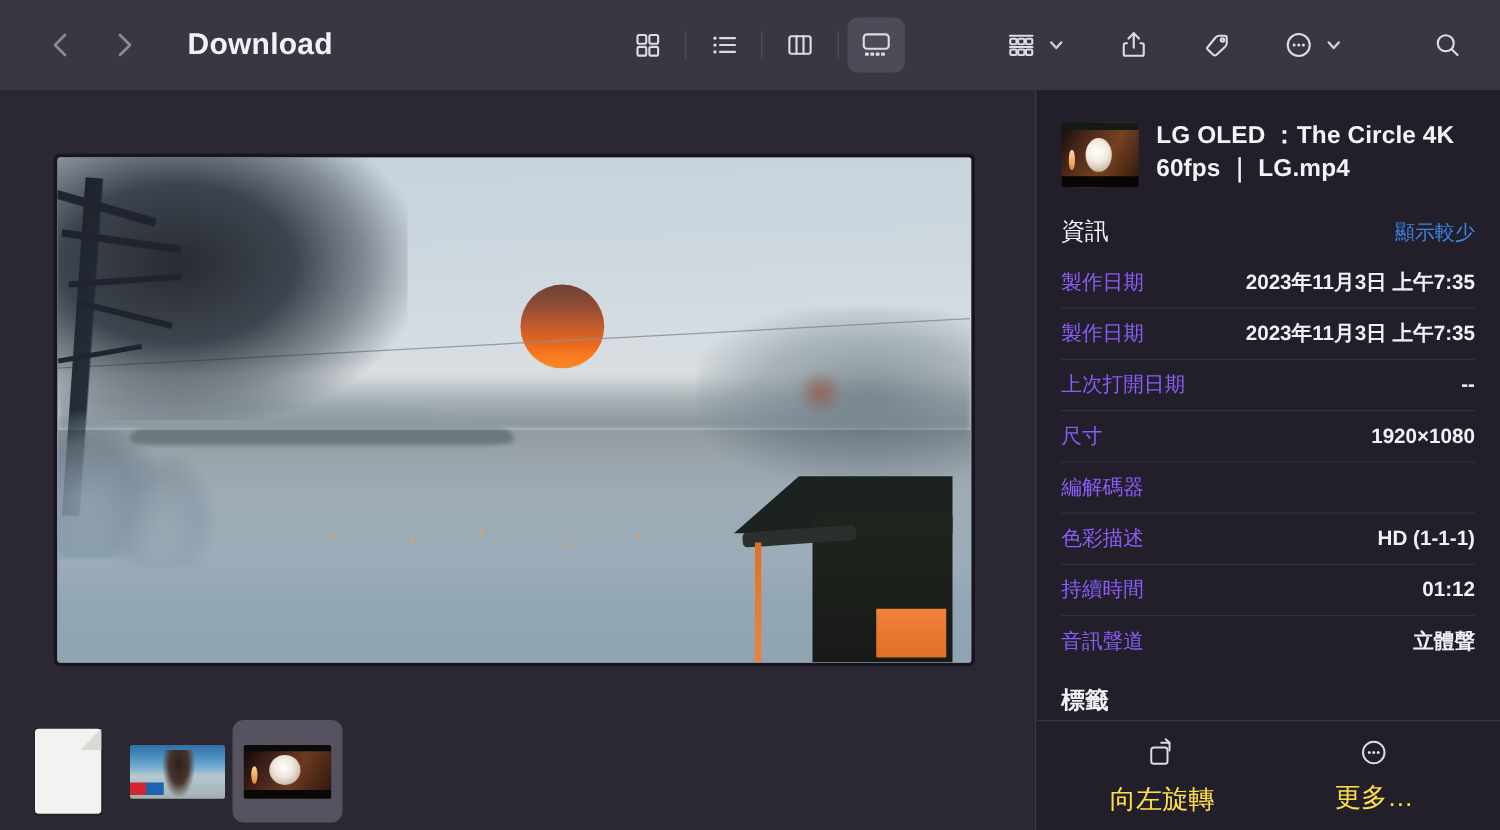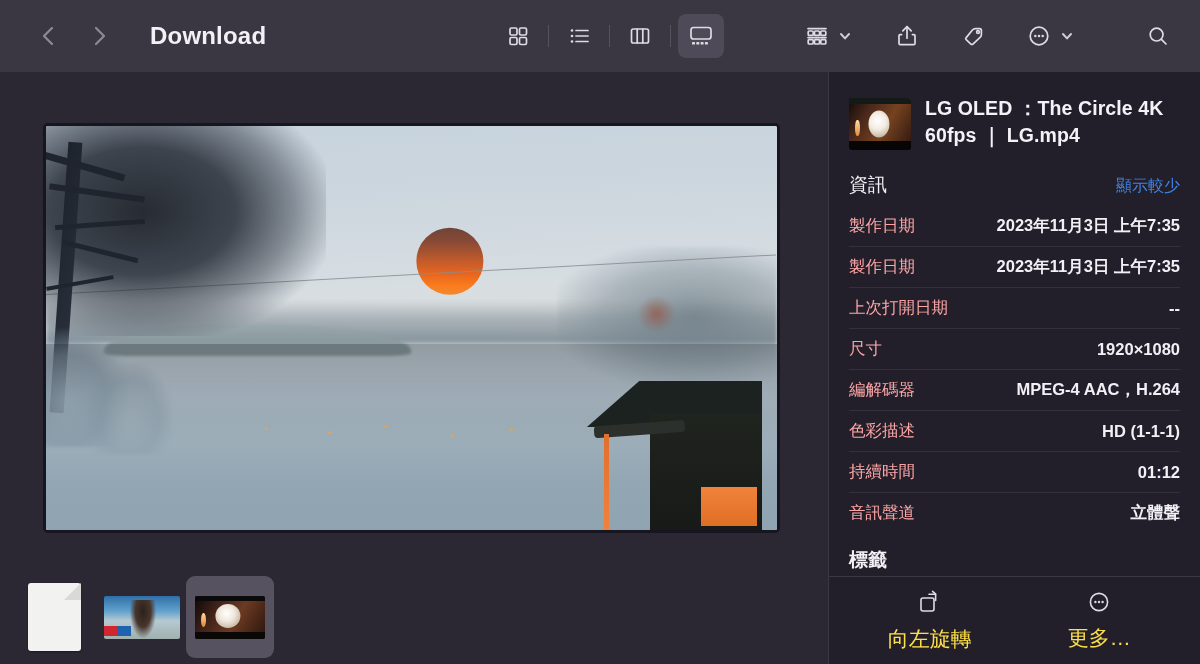--- a/index.html
+++ b/index.html
@@ -263,21 +263,21 @@
   .sec-link { color:#3f85e8; font-size:16px; }
 
   .meta-row {
     display:flex; align-items:center; justify-content:space-between;
     gap:10px;
     padding:9px 0 9px 0;
     border-top:1px solid #343040;
     min-height:36px;
   }
   .meta-row:first-of-type { border-top:none; }
-  .meta-k { color:#fca5a5; font-size:16.5px; white-space:nowrap; }
+  .meta-k { color:#8b5cf6; font-size:16.5px; white-space:nowrap; }
   .meta-v { color:#f1f0f5; font-size:16.5px; font-weight:bold; text-align:right; white-space:nowrap; }
 
   .tags-head { padding:14px 0 6px 0; }
   .tags-title { color:#f2f1f5; font-size:19px; font-weight:bold; }
 
   .action-bar {
     height:88px; flex:0 0 88px;
     border-top:1px solid #3b3744;
     display:flex; align-items:center; justify-content:space-around;
     padding:0 16px;
@@ -501,21 +501,20 @@
           <div class="meta-row">
             <span class="meta-k">上次打開日期</span>
             <span class="meta-v">--</span>
           </div>
           <div class="meta-row">
             <span class="meta-k">尺寸</span>
             <span class="meta-v">1920×1080</span>
           </div>
           <div class="meta-row">
             <span class="meta-k">編解碼器</span>
-            <span class="meta-v">MPEG-4 AAC，H.264</span>
           </div>
           <div class="meta-row">
             <span class="meta-k">色彩描述</span>
             <span class="meta-v">HD (1-1-1)</span>
           </div>
           <div class="meta-row">
             <span class="meta-k">持續時間</span>
             <span class="meta-v">01:12</span>
           </div>
           <div class="meta-row">

